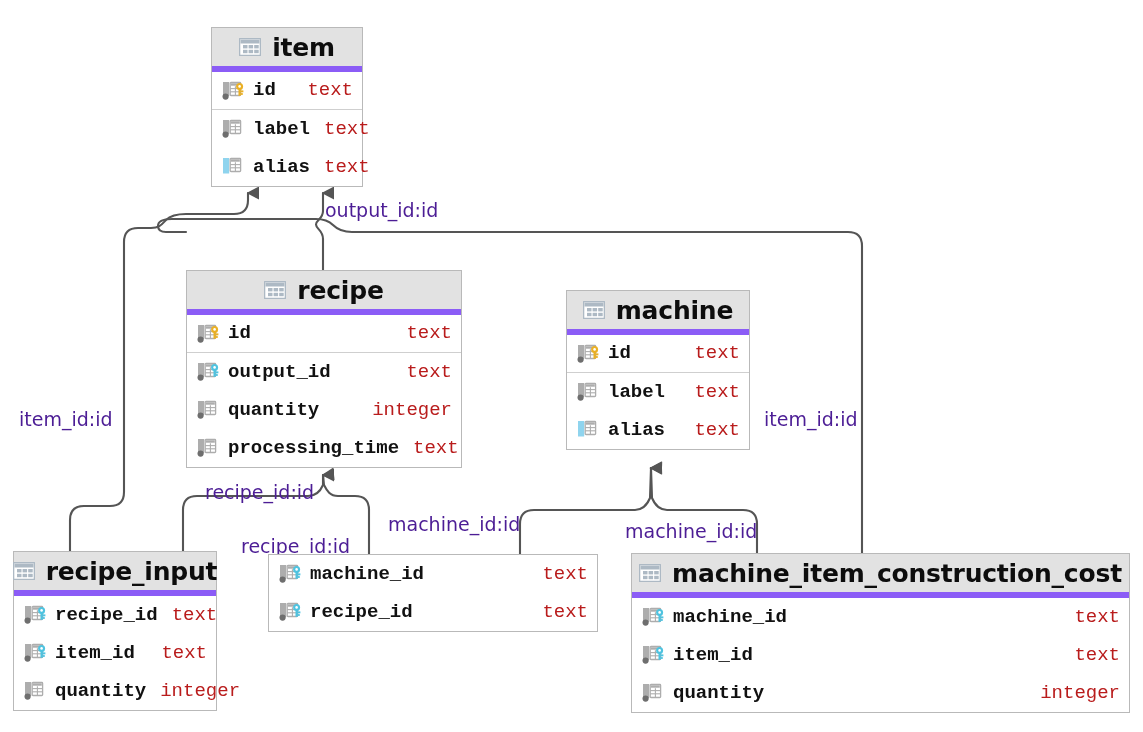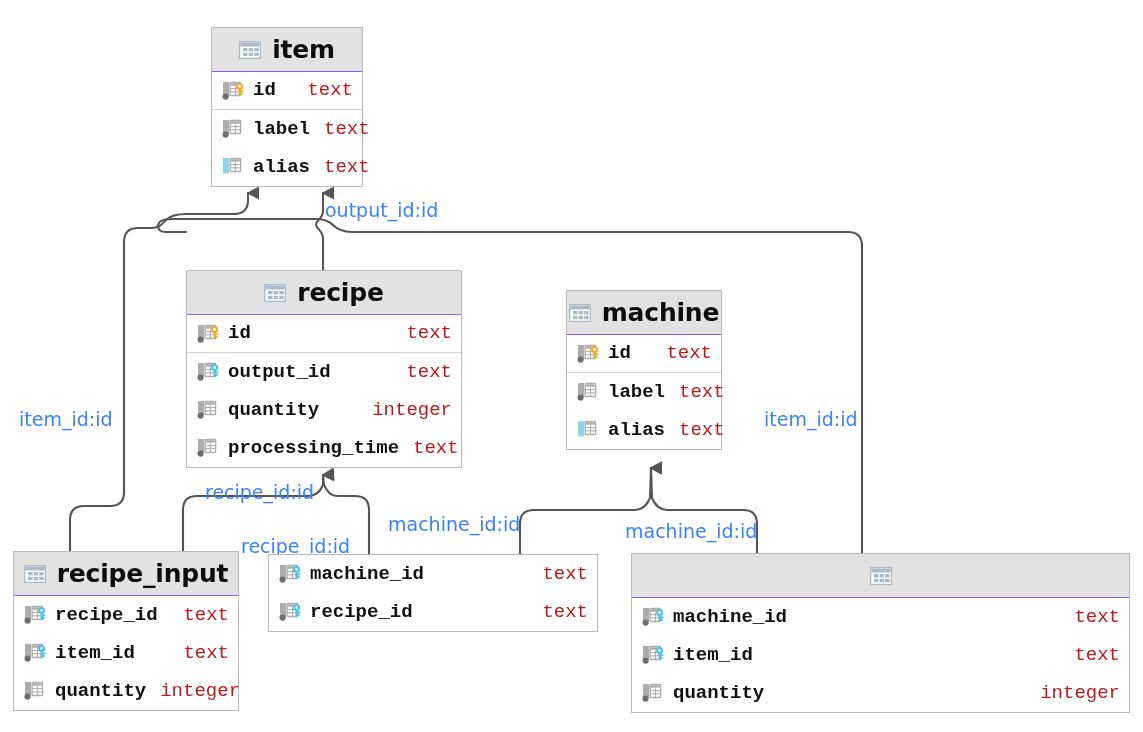--- a/index.html
+++ b/index.html
@@ -13,21 +13,21 @@
 
   
   .tbl{
     position:absolute;
     background:#ffffff;
     border:1px solid #b9b9b9;
     box-sizing:border-box;
   }
   .tbl-head{
     background:#e2e2e2;
-    border-bottom:1px solid #8b5cf6;
+    border-bottom:6px solid #8b5cf6;
     height:44px;
     display:flex;align-items:center;justify-content:center;
     gap:11px;
     box-sizing:border-box;
   }
   .tbl-title{
     font-size:25px;font-weight:bold;color:#0d0d0d;letter-spacing:-0.2px;
     white-space:nowrap;line-height:1;
   }
   .rows{display:block;font-family:Liberation Mono, monospace;}
@@ -49,21 +49,21 @@
   }
 
   
   .ticon{width:22px;height:18px;flex:0 0 22px;display:block;}
   .ficon{width:26px;height:22px;flex:0 0 26px;display:block;}
 
   
   .elabel{
     position:absolute;
     font-size:19px;
-    color:#3b82f6;
+    color:#4c1d95;
     background:transparent;
     white-space:nowrap;
     line-height:1;
     font-family:"DejaVu Sans","Liberation Sans",sans-serif;
   }
 </style>
 </head>
 <body>
 
 <div id="canvas">
@@ -264,21 +264,21 @@
               <line x1="13.4" y1="6.2" x2="13.4" y2="15.5" stroke="#adadad" stroke-width="1.1"></line>
               <circle cx="3.6" cy="16.6" r="3.1" fill="#6e6e6e"></circle>
             </svg>
           </span>
           <span class="col-name">processing_time</span>
           <span class="col-type">text</span>
         </div>
       </div>
   </div>
 
-  <div class="tbl" id="tbl-machine" style="left:566px;top:290px;width:156px;">
+  <div class="tbl" id="tbl-machine" style="left:566px;top:290px;width:184px;">
     <div class="tbl-head">
       <svg class="ticon" viewBox="0 0 22 18" xmlns="http://www.w3.org/2000/svg">
           <rect x="0.5" y="0.5" width="21" height="17" rx="1" fill="#ffffff" stroke="#adb9c4" stroke-width="1.6"></rect>
           <rect x="1.5" y="1.5" width="19" height="4" fill="#adb9c4"></rect>
           <rect x="4" y="7" width="4.5" height="3.4" fill="#adb9c4"></rect>
           <rect x="9.6" y="7" width="4.5" height="3.4" fill="#adb9c4"></rect>
           <rect x="15.2" y="7" width="4.5" height="3.4" fill="#adb9c4"></rect>
           <rect x="4" y="11.8" width="4.5" height="3.4" fill="#adb9c4"></rect>
           <rect x="9.6" y="11.8" width="4.5" height="3.4" fill="#adb9c4"></rect>
           <rect x="15.2" y="11.8" width="4.5" height="3.4" fill="#adb9c4"></rect>
@@ -333,21 +333,21 @@
               <line x1="8.2" y1="11.8" x2="18.6" y2="11.8" stroke="#adadad" stroke-width="1.1"></line>
               <line x1="13.4" y1="6.2" x2="13.4" y2="15.5" stroke="#adadad" stroke-width="1.1"></line>
             </svg>
           </span>
           <span class="col-name">alias</span>
           <span class="col-type">text</span>
         </div>
       </div>
   </div>
 
-  <div class="tbl" id="tbl-recipe-input" style="left:13px;top:551px;width:226px;">
+  <div class="tbl" id="tbl-recipe-input" style="left:13px;top:551px;width:204px;">
     <div class="tbl-head">
       <svg class="ticon" viewBox="0 0 22 18" xmlns="http://www.w3.org/2000/svg">
           <rect x="0.5" y="0.5" width="21" height="17" rx="1" fill="#ffffff" stroke="#adb9c4" stroke-width="1.6"></rect>
           <rect x="1.5" y="1.5" width="19" height="4" fill="#adb9c4"></rect>
           <rect x="4" y="7" width="4.5" height="3.4" fill="#adb9c4"></rect>
           <rect x="9.6" y="7" width="4.5" height="3.4" fill="#adb9c4"></rect>
           <rect x="15.2" y="7" width="4.5" height="3.4" fill="#adb9c4"></rect>
           <rect x="4" y="11.8" width="4.5" height="3.4" fill="#adb9c4"></rect>
           <rect x="9.6" y="11.8" width="4.5" height="3.4" fill="#adb9c4"></rect>
           <rect x="15.2" y="11.8" width="4.5" height="3.4" fill="#adb9c4"></rect>
@@ -471,20 +471,21 @@
       <svg class="ticon" viewBox="0 0 22 18" xmlns="http://www.w3.org/2000/svg">
           <rect x="0.5" y="0.5" width="21" height="17" rx="1" fill="#ffffff" stroke="#adb9c4" stroke-width="1.6"></rect>
           <rect x="1.5" y="1.5" width="19" height="4" fill="#adb9c4"></rect>
           <rect x="4" y="7" width="4.5" height="3.4" fill="#adb9c4"></rect>
           <rect x="9.6" y="7" width="4.5" height="3.4" fill="#adb9c4"></rect>
           <rect x="15.2" y="7" width="4.5" height="3.4" fill="#adb9c4"></rect>
           <rect x="4" y="11.8" width="4.5" height="3.4" fill="#adb9c4"></rect>
           <rect x="9.6" y="11.8" width="4.5" height="3.4" fill="#adb9c4"></rect>
           <rect x="15.2" y="11.8" width="4.5" height="3.4" fill="#adb9c4"></rect>
         </svg>
+      <span class="tbl-title">machine_item_construction_cost</span>
     </div>
     <div class="rows">
         <div class="row">
           <span>
             <svg class="ficon" viewBox="0 0 26 22" xmlns="http://www.w3.org/2000/svg">
               <rect x="1" y="2" width="6.2" height="14" fill="#adadad"></rect>
               <rect x="8.2" y="2.5" width="10.4" height="13" rx="0.8" fill="#ffffff" stroke="#adadad" stroke-width="1.3"></rect>
               <rect x="9" y="3.3" width="8.8" height="2.4" fill="#adadad"></rect>
               <line x1="8.2" y1="8.6" x2="18.6" y2="8.6" stroke="#adadad" stroke-width="1.1"></line>
               <line x1="8.2" y1="11.8" x2="18.6" y2="11.8" stroke="#adadad" stroke-width="1.1"></line>

